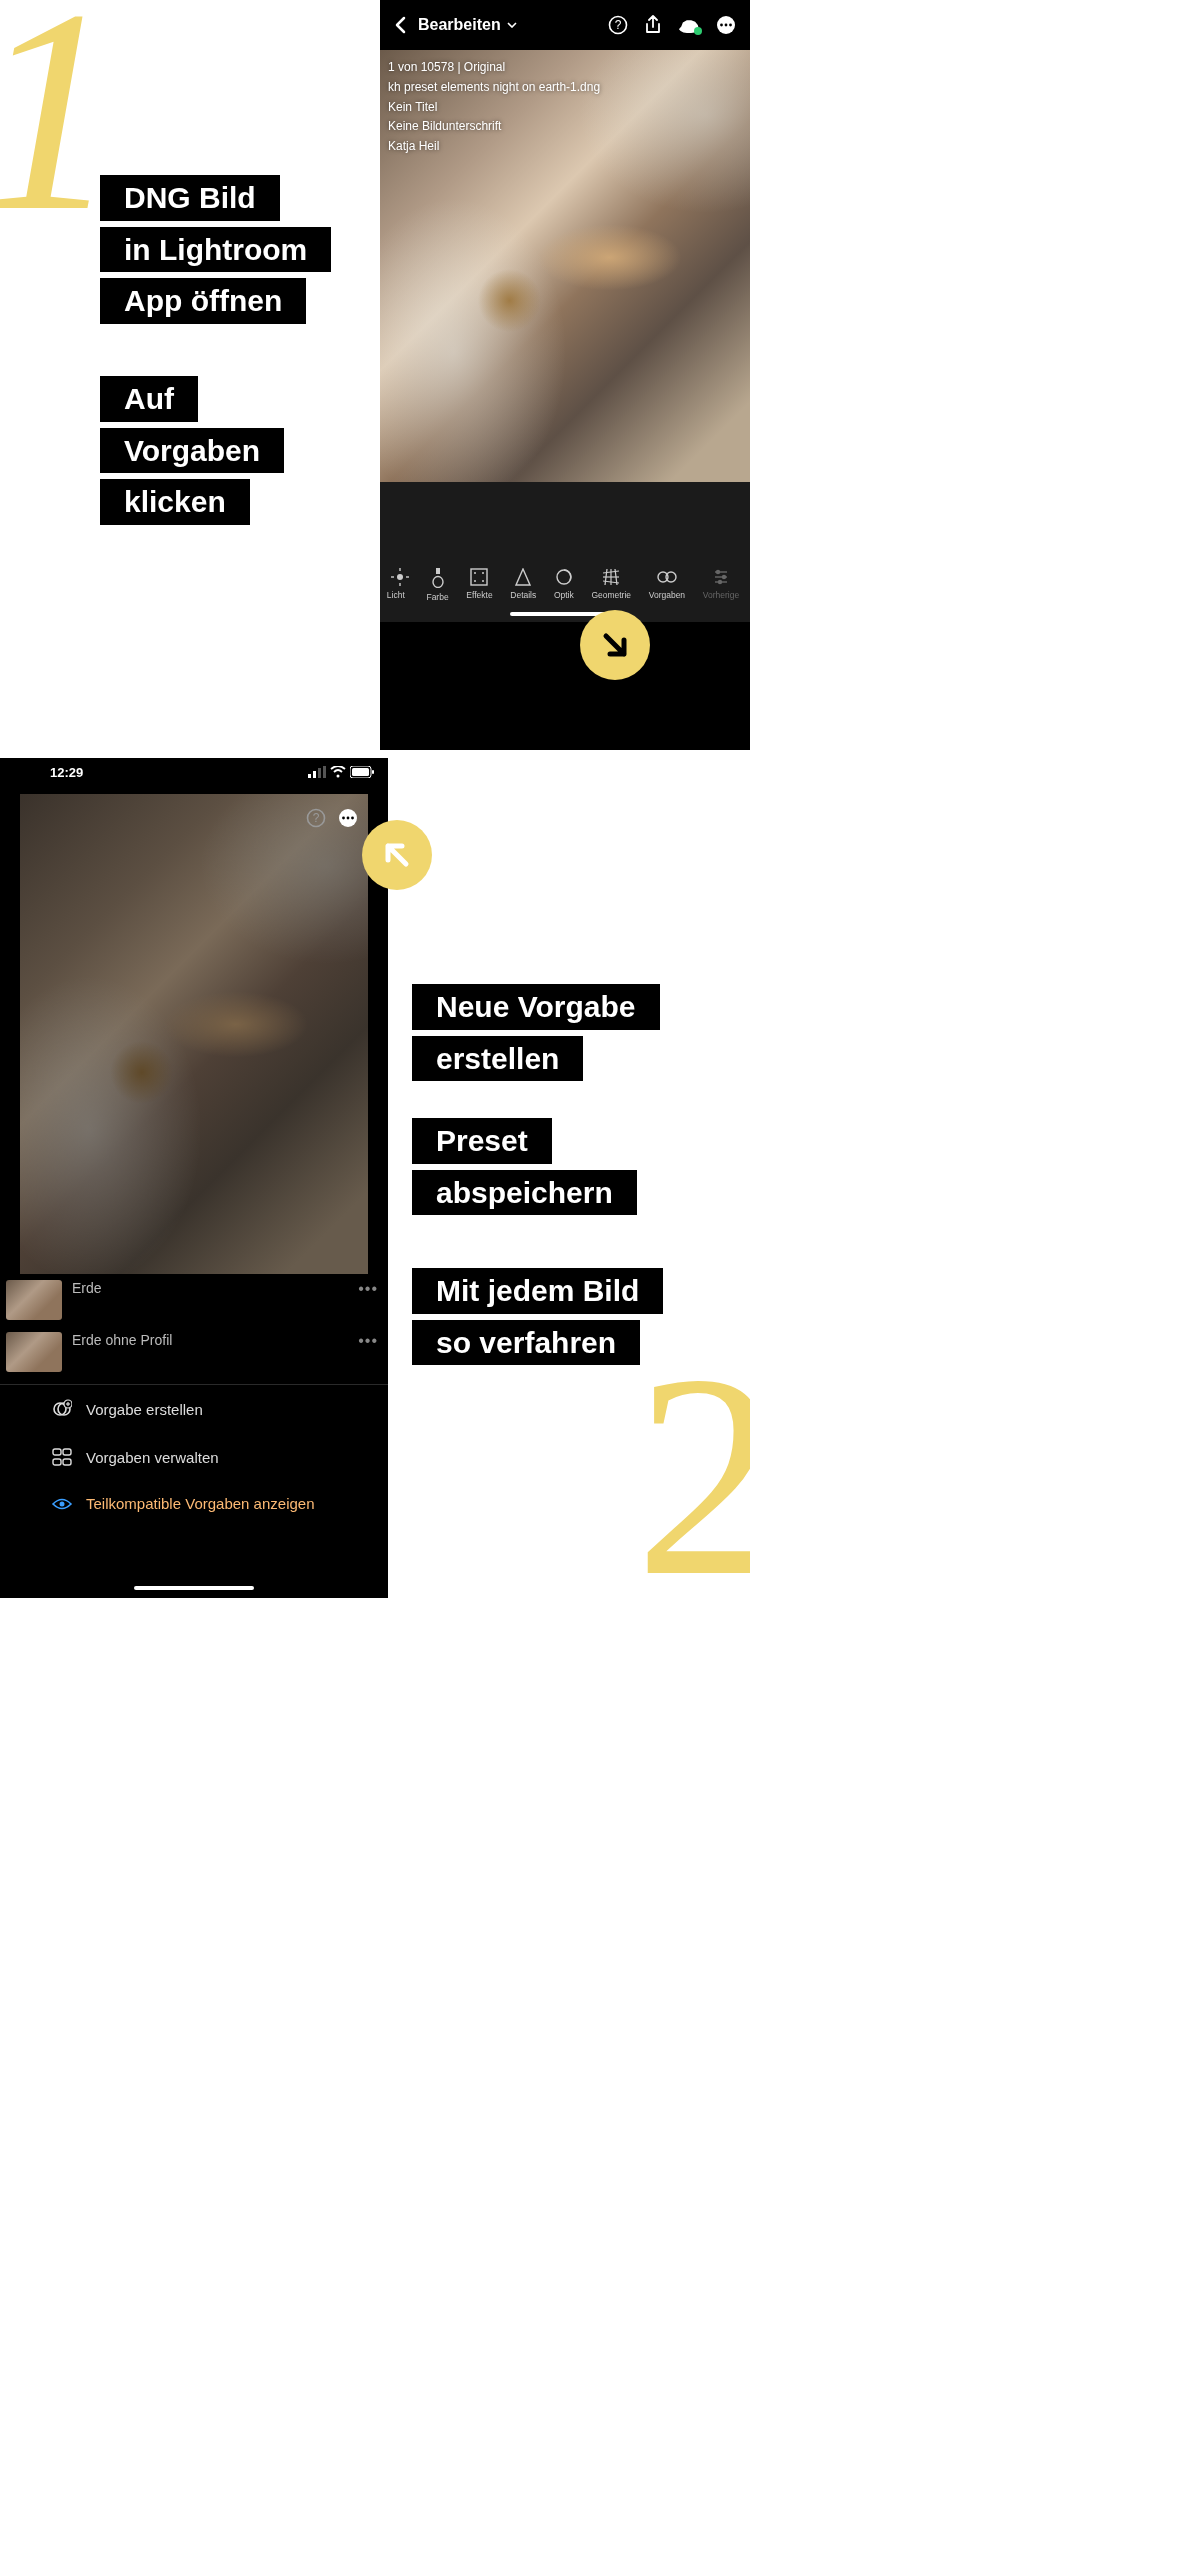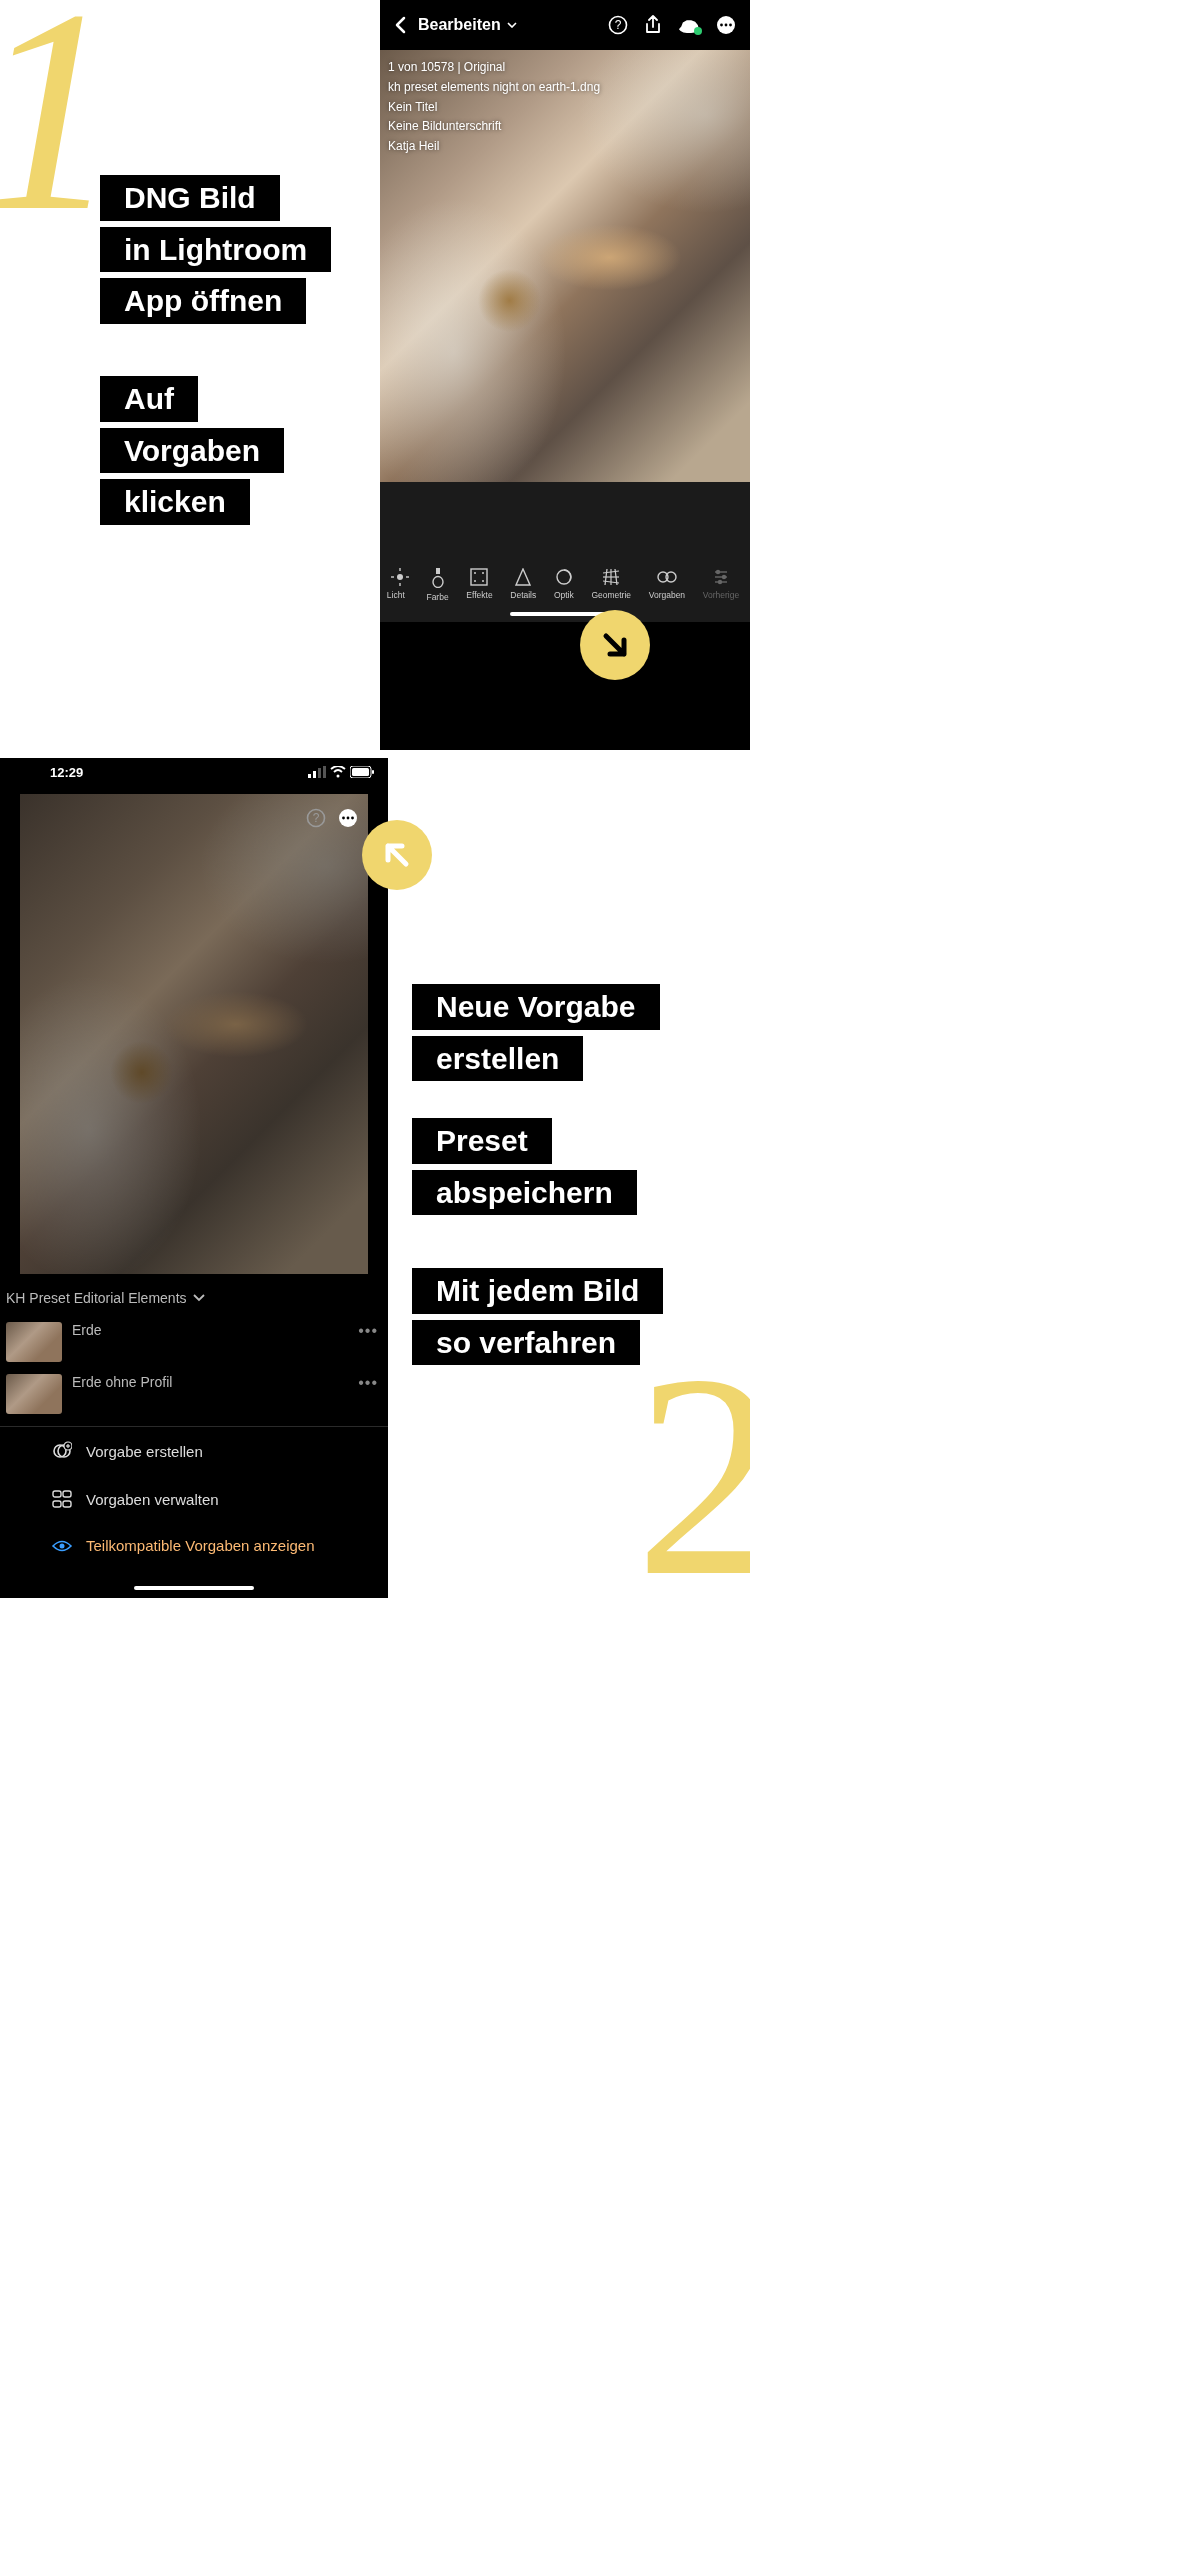--- a/index.html
+++ b/index.html
@@ -400,26 +400,20 @@
         </svg>
       <svg width="20" height="20" viewBox="0 0 20 20">
           <circle cx="10" cy="10" r="9" fill="#fff"></circle>
           <circle cx="5.5" cy="10" r="1.4" fill="#000"></circle>
           <circle cx="10" cy="10" r="1.4" fill="#000"></circle>
           <circle cx="14.5" cy="10" r="1.4" fill="#000"></circle>
         </svg>
     </div>
   </div>
 
-  <div class="preset-hdr">
-    <span>KH Preset Editorial Elements</span>
-    <svg width="12" height="8" viewBox="0 0 12 8">
-        <path d="M1 1 L6 6 L11 1" stroke="#bbb" stroke-width="1.8" fill="none"></path>
-      </svg>
-  </div>
   <div class="preset-row">
     <div class="preset-thumb"></div>
     <div class="preset-label">Erde</div>
     <div class="preset-dots">•••</div>
   </div>
   <div class="preset-row">
     <div class="preset-thumb"></div>
     <div class="preset-label">Erde ohne Profil</div>
     <div class="preset-dots">•••</div>
   </div>

